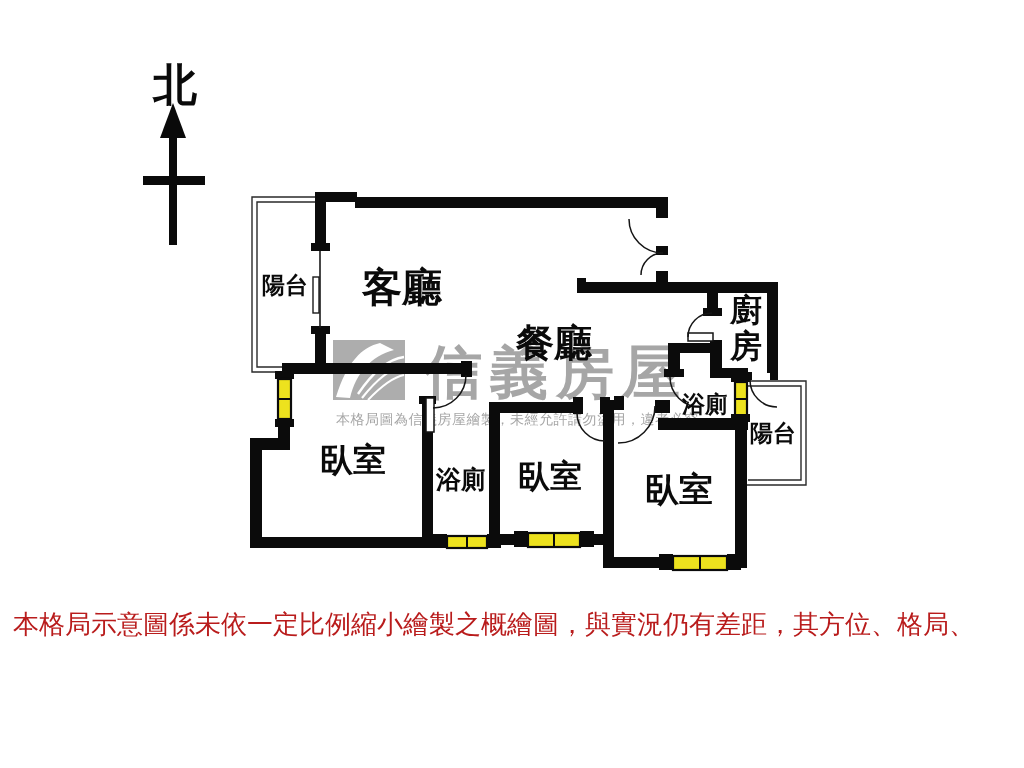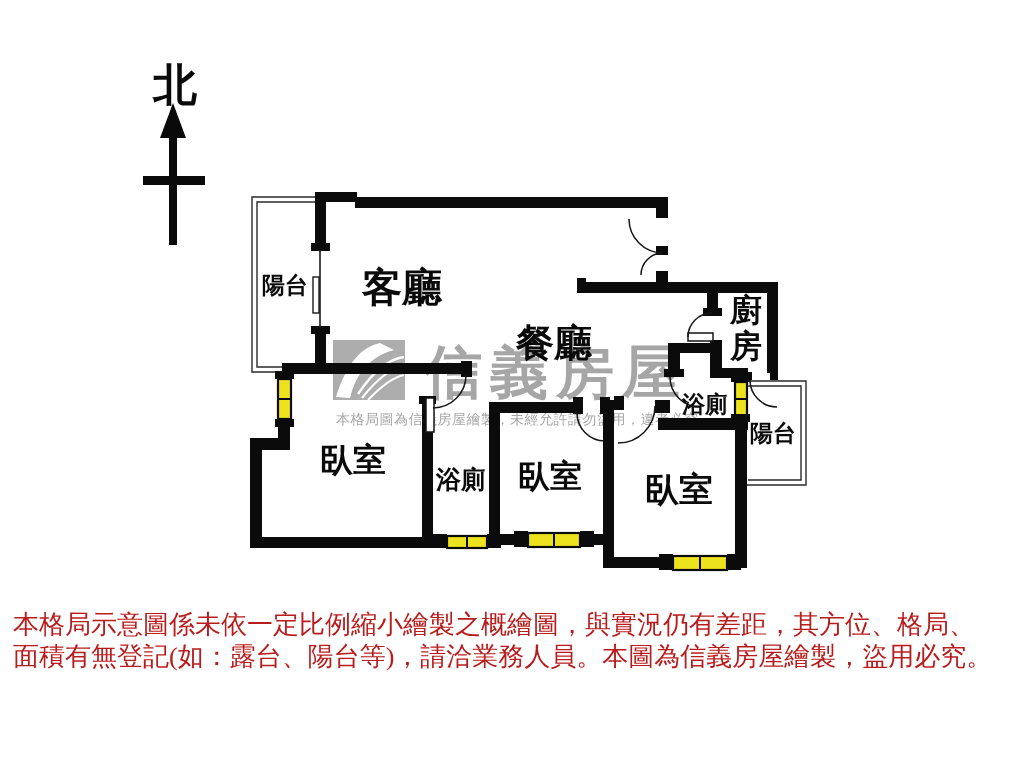--- a/index.html
+++ b/index.html
@@ -151,14 +151,13 @@
     <text x="750" y="441" font-size="23" class="room-label">陽台</text>
     <text x="320" y="471" font-size="33" class="room-label">臥室</text>
     <text x="436" y="488" font-size="25" class="room-label">浴廁</text>
     <text x="518" y="487" font-size="32" class="room-label">臥室</text>
     <text x="645" y="501" font-size="34" class="room-label">臥室</text>
   </g>
 </svg>
 
 <div class="disclaimer">
   <div>本格局示意圖係未依一定比例縮小繪製之概繪圖，與實況仍有差距，其方位、格局、</div>
-  <div>面積有無登記(如：露台、陽台等)，請洽業務人員。本圖為信義房屋繪製，盜用必究。</div>
 </div>
 
 </body></html>

